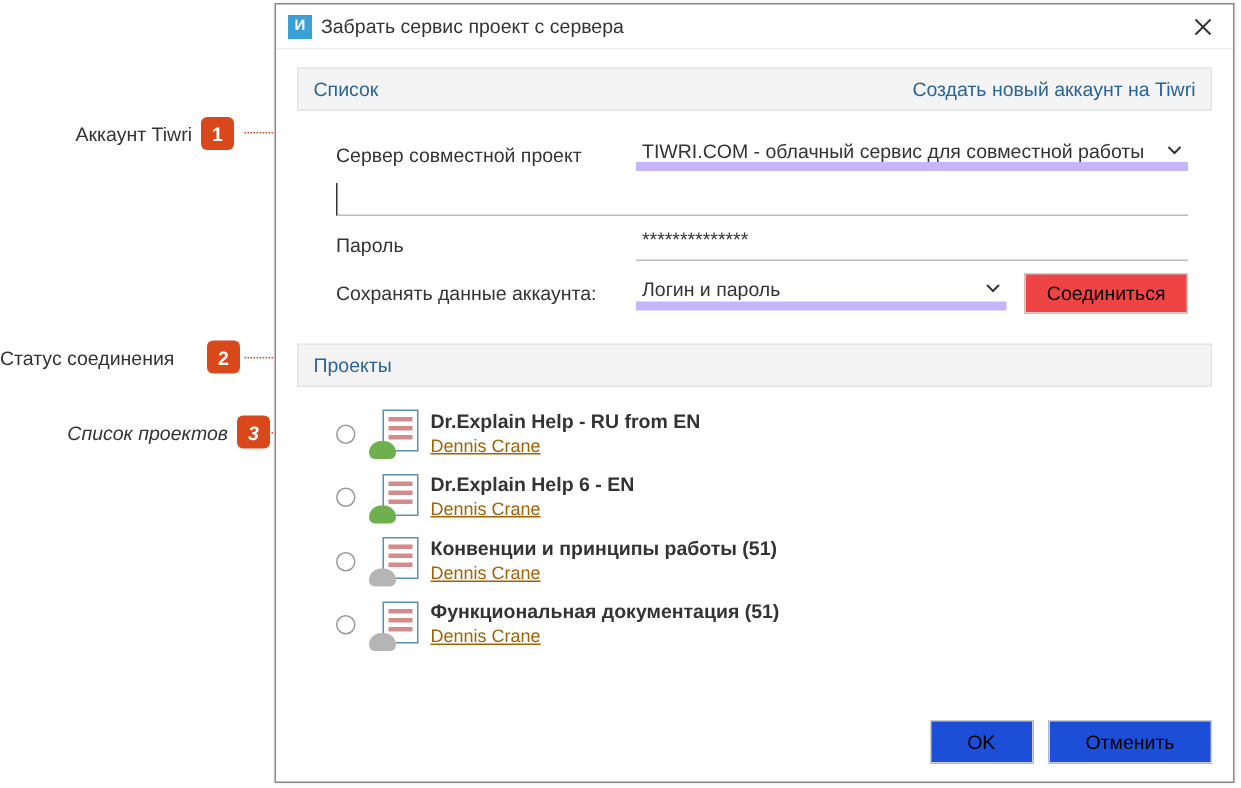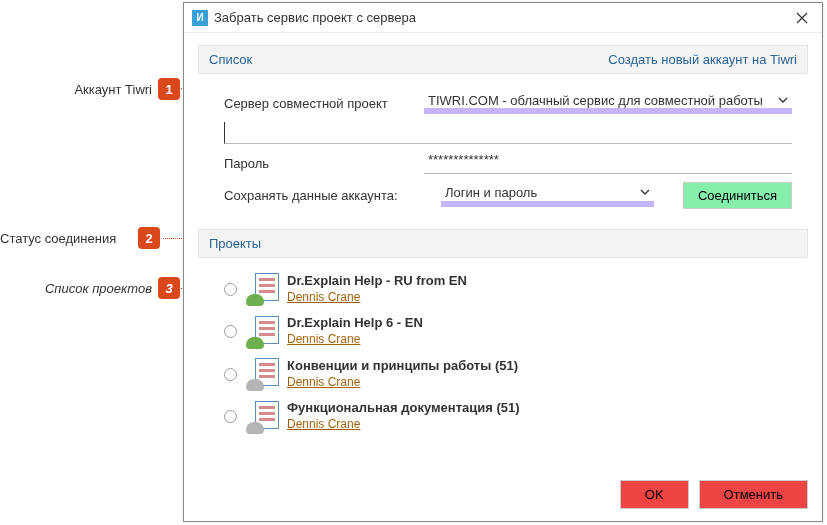--- a/index.html
+++ b/index.html
@@ -139,27 +139,26 @@
     border: none;
     border-bottom: 1px solid #bbb;
     outline: none;
     font-size: 13px;
     padding: 0 4px;
   }
   .save-row {
     display: flex;
     align-items: center;
     margin: 8px 0;
-    gap: 17px;
   }
   .save-row .form-label { width: 200px; }
   .save-row .form-select { flex: 1; margin-right: 12px; }
   .connect-btn {
     border: 1px solid #ccc;
-    background: #86efac;
+    background: #ef4444;
     padding: 5px 14px;
     cursor: pointer;
     font-size: 13px;
   }
   .projects-header {
     background: #f4f4f4;
     border: 1px solid #e5e5e5;
     padding: 6px 10px;
     margin: 20px 14px 0 14px;
     color: #2a6496;
@@ -224,31 +223,31 @@
   .proj-author { color: #a16207; font-size: 12px; text-decoration: underline; }
   .footer {
     position: absolute;
     bottom: 12px;
     right: 14px;
     display: flex;
     gap: 10px;
   }
   .footer button {
     border: 1px solid #ccc;
-    background: #ef4444;
+    background: #1d4ed8;
     padding: 6px 24px;
     font-size: 13px;
     cursor: pointer;
   }
   .chev svg { width: 10px; height: 10px; }
 </style>
 </head>
 <body>
 
-<div class="callout" style="left:0;top:78px;width:180px;justify-content:flex-end;">
+<div class="callout" style="left:0;top:78px;width:156px;justify-content:flex-end;">
   <span class="callout-label">Аккаунт Tiwri</span>
   <span class="callout-badge">1</span>
 </div>
 <div class="callout-line" style="left:163px;top:88px;width:63px;"></div>
 <div class="callout-dot" style="left:224px;top:84px;"></div>
 
 <div class="callout" style="left:0;top:227px;width:160px;justify-content:space-between;">
   <span class="callout-label">Статус соединения</span>
   <span class="callout-badge">2</span>
 </div>

